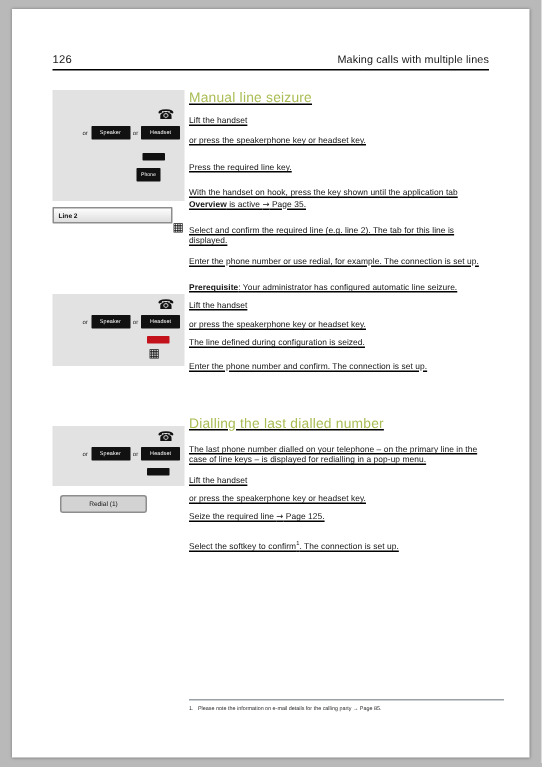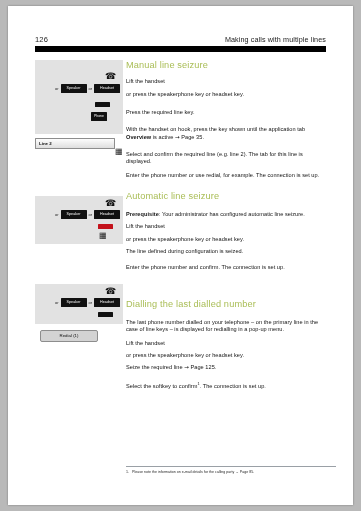--- a/index.html
+++ b/index.html
@@ -14,32 +14,32 @@
     width:345px;height:499px;
     background:#ffffff;
     box-shadow:0 0 2px rgba(0,0,0,.35);
   }
 
   
   .header{
     position:absolute;left:27px;top:29px;width:291px;
     display:flex;justify-content:space-between;align-items:flex-end;
     padding-bottom:2px;
-    border-bottom:6px solid #000000;
+    border-bottom:1px solid #000000;
   }
   .header .pageno{font-size:7.5px;color:#1b1b1b;letter-spacing:.2px;}
   .header .title{font-size:7.2px;color:#1b1b1b;letter-spacing:.1px;text-align:center;}
 
   
   .body{position:absolute;left:0;top:50px;width:345px;}
   .gutter{
     position:absolute;left:27px;top:0;width:88px;
   }
   .content{
-    position:absolute;left:118px;top:0;width:202px;
+    position:absolute;left:118px;top:0;width:202px;text-decoration:underline;
   }
 
   h2.sec{
     margin:0;
     font-size:9.2px;font-weight:400;
     color:#a9bd55;
     letter-spacing:.15px;
   }
   p.t{
     margin:0;
@@ -198,21 +198,20 @@
 
       <h2 class="sec" style="margin-top:4px;">Manual line seizure</h2>
 
       <p class="t" style="margin-top:8px;">Lift the handset</p>
       <p class="t" style="margin-top:6px;">or press the speakerphone key or headset key.</p>
       <p class="t" style="margin-top:10px;">Press the required line key.</p>
       <p class="t" style="margin-top:10px;">With the handset on hook, press the key shown until the application tab <b>Overview</b> is active <span class="arrow">→</span> Page 35.</p>
       <p class="t" style="margin-top:10px;">Select and confirm the required line (e.g. line 2). The tab for this line is displayed.</p>
       <p class="t" style="margin-top:6px;">Enter the phone number or use redial, for example. The connection is set up.</p>
 
-      <h2 class="sec" style="margin-top:12px;">Automatic line seizure</h2>
 
       <p class="t" style="margin-top:10px;"><b>Prerequisite</b>: Your administrator has configured automatic line seizure.</p>
       <p class="t" style="margin-top:5px;">Lift the handset</p>
       <p class="t" style="margin-top:5px;">or press the speakerphone key or headset key.</p>
       <p class="t" style="margin-top:5px;">The line defined during configuration is seized.</p>
       <p class="t" style="margin-top:8px;">Enter the phone number and confirm. The connection is set up.</p>
 
       <h2 class="sec" style="margin-top:28px;">Dialling the last dialled number</h2>
 
       <p class="t" style="margin-top:10px;">The last phone number dialled on your telephone – on the primary line in the case of line keys – is displayed for redialling in a pop-up menu.</p>

